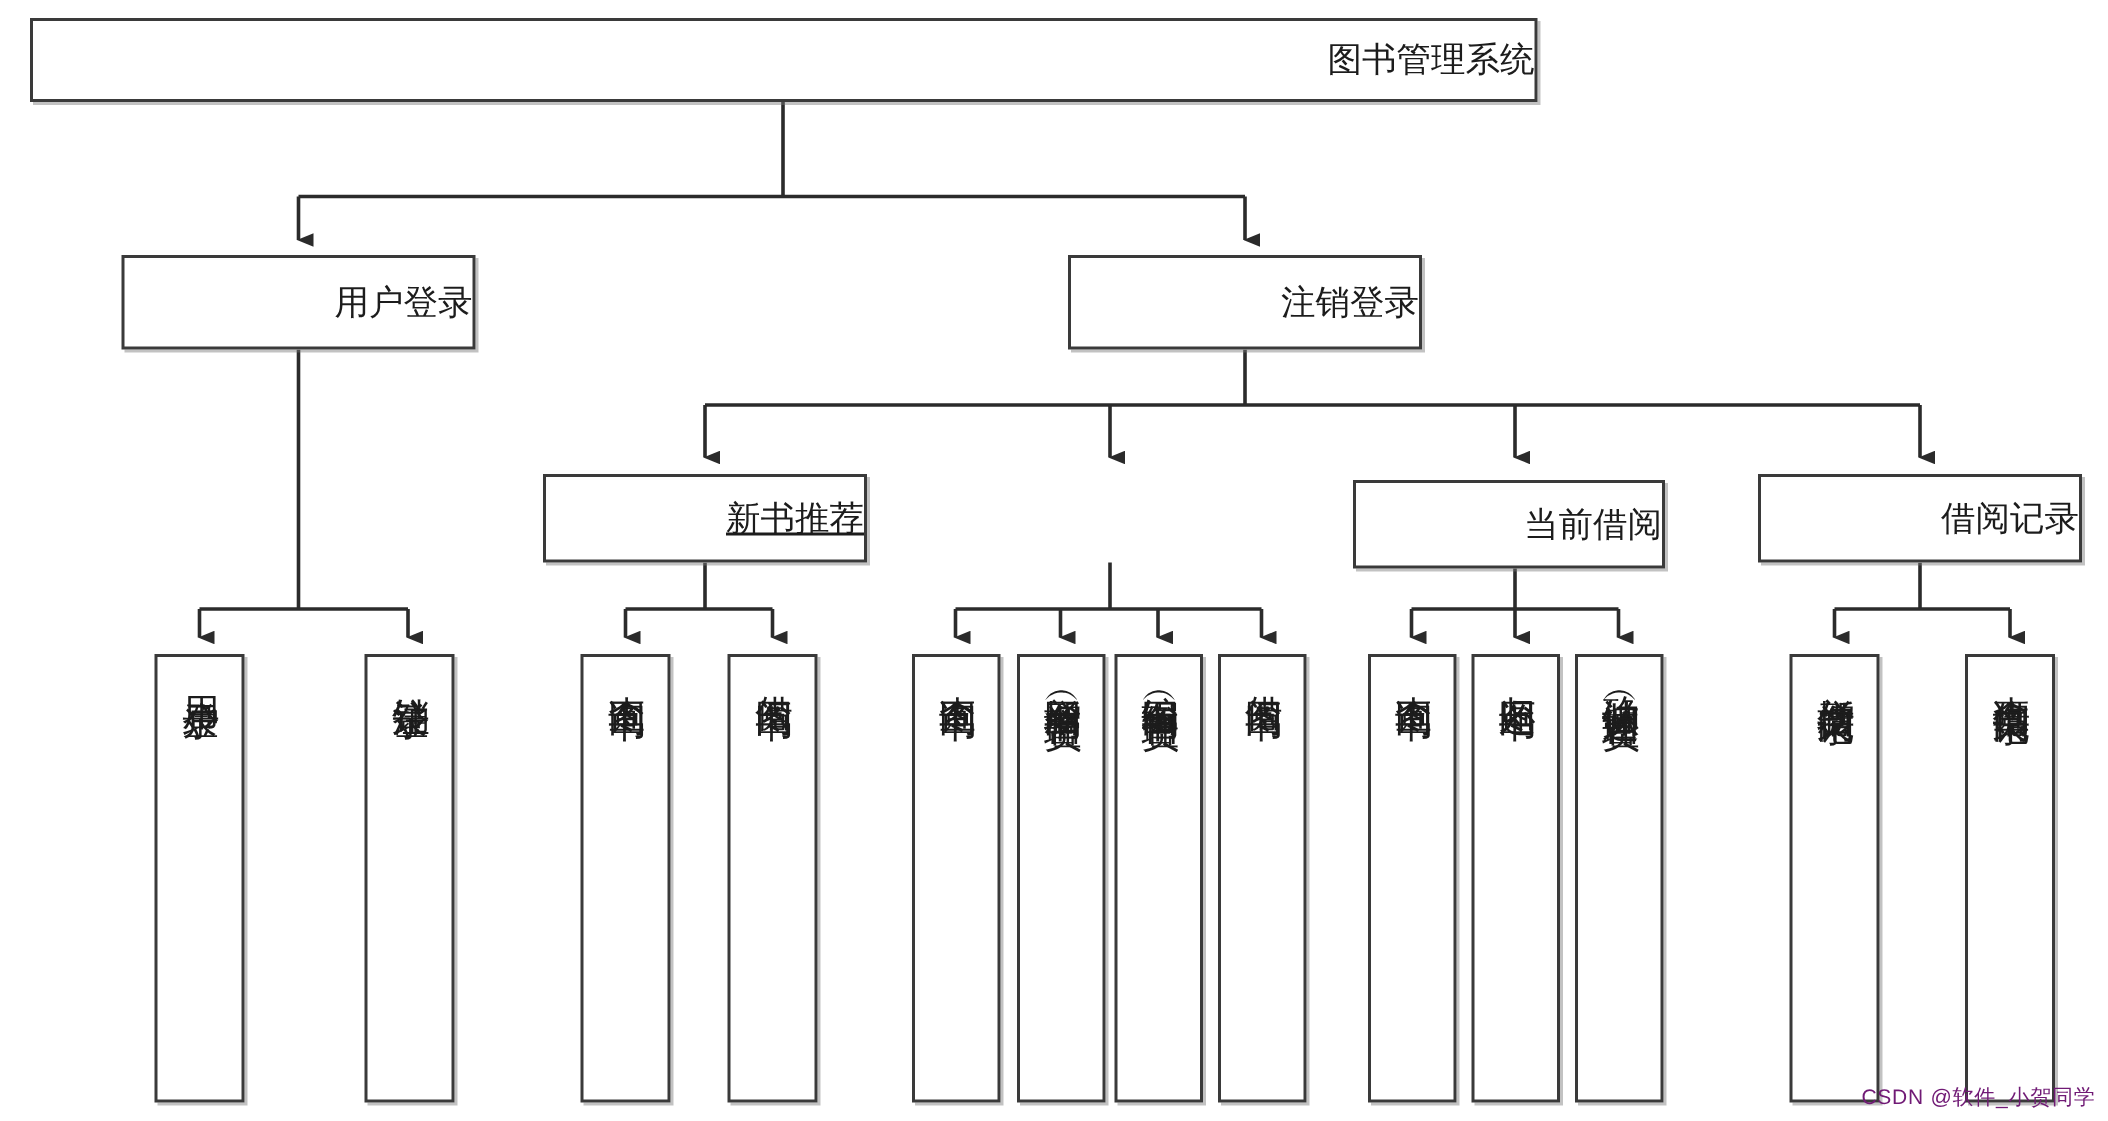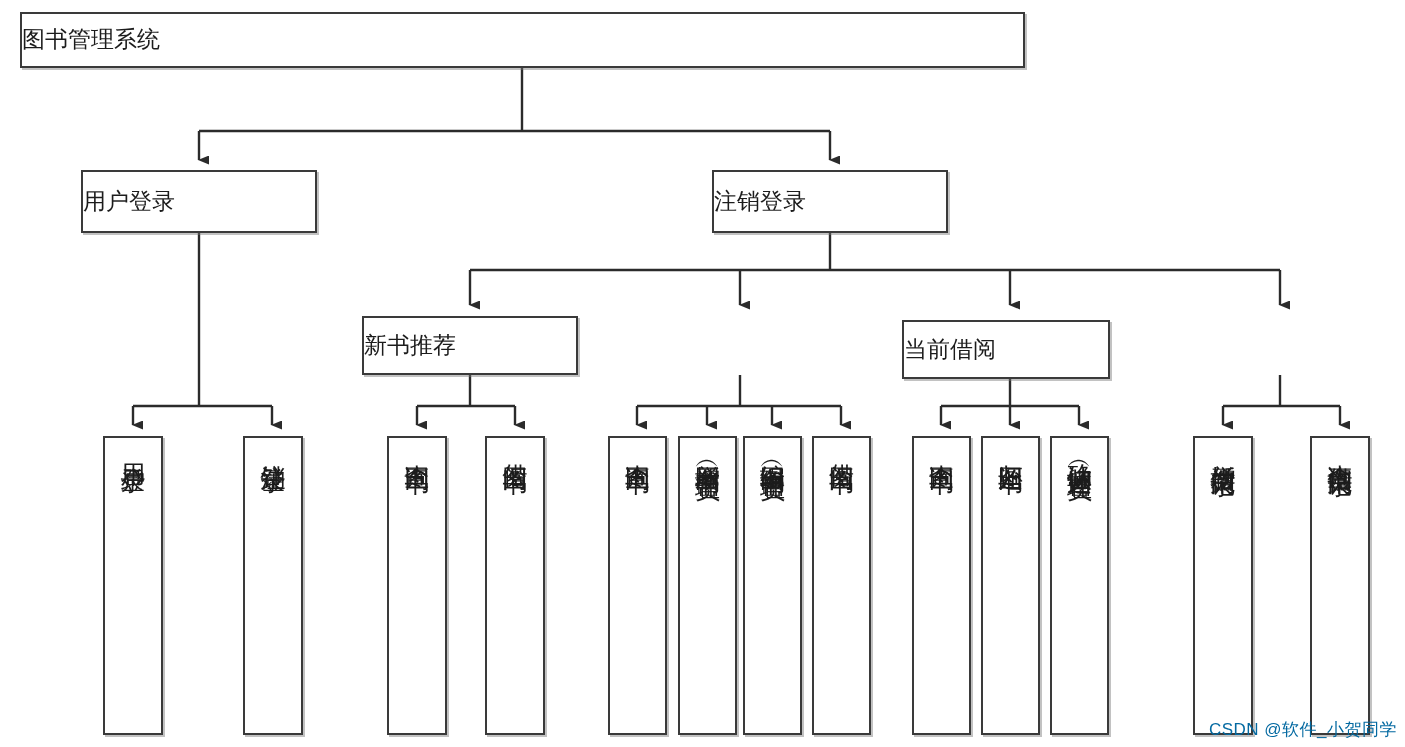--- a/index.html
+++ b/index.html
@@ -26,21 +26,21 @@
     pointer-events: none;
   }
   .node {
     position: absolute;
     box-sizing: border-box;
     background: #ffffff;
     border: 2px solid #3a3a3a;
     box-shadow: 2px 2px 0 rgba(120,120,120,0.45);
     display: flex;
     align-items: center;
-    justify-content: flex-start;
+    justify-content: flex-end;
     color: #1c1c1c;
   }
   .node .label {
     display: block;
     text-align: center;
     line-height: 1.12;
     white-space: nowrap;
   }
   .node.h .label {
     font-size: 23px;
@@ -55,22 +55,22 @@
     text-orientation: upright;
     font-size: 25px;
     letter-spacing: 2px;
     line-height: 1;
     white-space: nowrap;
   }
   #watermark {
     position: absolute;
     right: 8px;
     bottom: 6px;
-    font-size: 17px;
-    color: #0369a1;
+    font-size: 14px;
+    color: #701a75;
     letter-spacing: 0.5px;
     white-space: nowrap;
   }
 </style>
 </head>
 <body>
 
 <div id="canvas">
 
   <svg class="wires" viewBox="0 0 1405 747">
@@ -127,25 +127,28 @@
     <span class="label">图书管理系统</span>
   </div>
 
   <div class="node h" style="left:81px; top:170px; width:236px; height:63px;">
     <span class="label">用户登录</span>
   </div>
   <div class="node h" style="left:712px; top:170px; width:236px; height:63px;">
     <span class="label">注销登录</span>
   </div>
 
-  <div class="node h" style="left:362px; top:316px; width:216px; height:59px;">
+  <div class="node h" style="left:362px; top:316px; width:216px; height:59px;text-decoration:underline;">
     <span class="label">新书推荐</span>
   </div>
   <div class="node h" style="left:902px; top:320px; width:208px; height:59px;">
     <span class="label">当前借阅</span>
+  </div>
+  <div class="node h" style="left:1172px; top:316px; width:216px; height:59px;">
+    <span class="label">借阅记录</span>
   </div>
 
   <div class="node v" style="left:103px; top:436px; width:60px; height:299px;">
     <span class="label">用户登录</span>
   </div>
   <div class="node v" style="left:243px; top:436px; width:60px; height:299px;">
     <span class="label">注销登录</span>
   </div>
 
   <div class="node v" style="left:387px; top:436px; width:60px; height:299px;">

